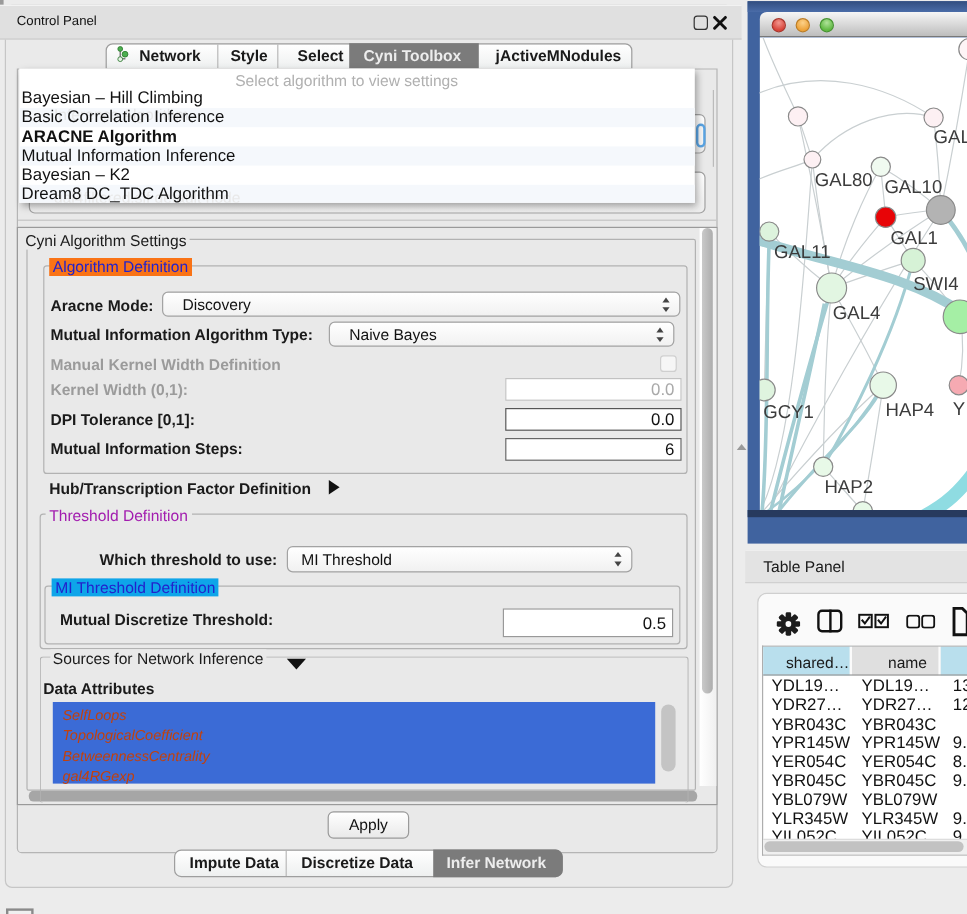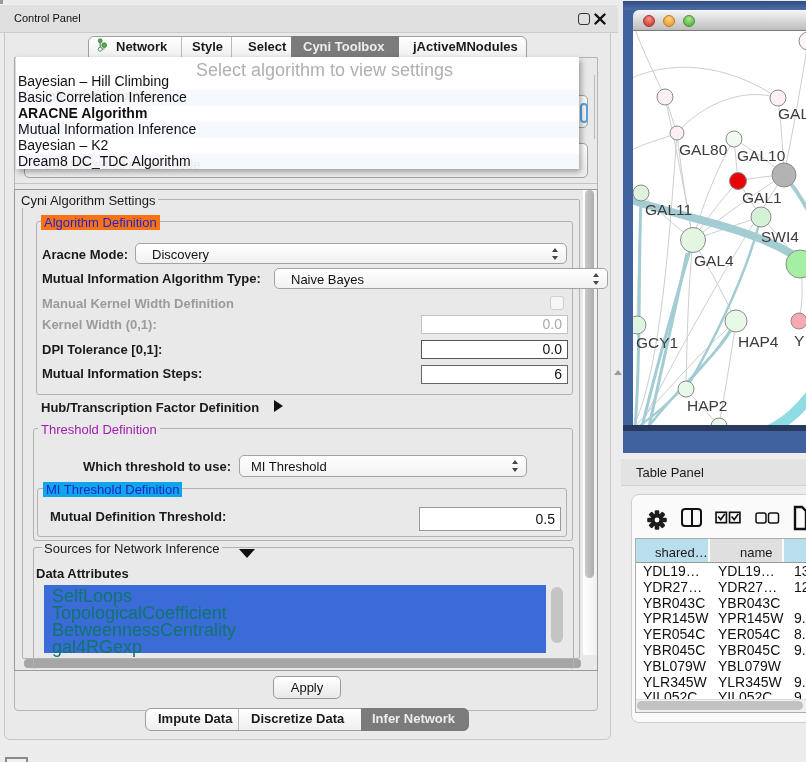--- a/index.html
+++ b/index.html
@@ -68,21 +68,21 @@
 
 <div class="gbox" style="left:36px;top:221px;width:537px;height:174px;"></div>
 <div class="abs r13" style="left:41px;top:215px;background:#f97316;padding:0 3px;color:#2222cc;">Algorithm Definition</div>
 
 <div class="abs b13" style="left:42px;top:247px;">Aracne Mode:</div>
 <div class="combo" style="left:135px;top:243px;width:432px;height:21px;">
     <span class="ct" style="left:16px;">Discovery</span>
     <span class="updown"></span>
   </div>
 <div class="abs b13" style="left:42px;top:271px;">Mutual Information Algorithm Type:</div>
-<div class="combo" style="left:274px;top:268px;width:334px;height:21px;">
+<div class="combo" style="left:274px;top:268px;width:288px;height:21px;">
     <span class="ct" style="left:16px;">Naive Bayes</span>
     <span class="updown"></span>
   </div>
 
 <div class="abs b13 gray" style="left:42px;top:296px;">Manual Kernel Width Definition</div>
 <div class="abs" style="left:550px;top:296px;width:14px;height:14px;background:#f6f6f6;border:1px solid #cfcfcf;border-radius:3px;box-sizing:border-box;"></div>
 
 <div class="abs b13 gray" style="left:42px;top:317px;">Kernel Width (0,1):</div>
 <div class="field" style="left:421px;top:315px;width:147px;height:19px;border:1px solid #c2c2c2;color:#a9a9a9;line-height:17px;">0.0</div>
 
@@ -99,41 +99,41 @@
 <div class="abs r13" style="left:38px;top:422px;background:#e9e9e9;padding:0 3px;color:#a21caf;">Threshold Definition</div>
 
 <div class="abs b13" style="left:83px;top:459px;">Which threshold to use:</div>
 <div class="combo" style="left:239px;top:455px;width:288px;height:22px;">
     <span class="ct">MI Threshold</span>
     <span class="updown"></span>
   </div>
 
 <div class="gbox" style="left:37px;top:488px;width:530px;height:49px;"></div>
 <div class="abs r13" style="left:43px;top:482px;background:#0ea5e9;padding:0 3px;color:#2222cc;">MI Threshold Definition</div>
-<div class="abs b13" style="left:50px;top:509px;">Mutual Definition Threshold:</div>
+<div class="abs b13" style="left:50px;top:509px;">Mutual Discretize Threshold:</div>
 <div class="field" style="left:419px;top:507px;width:142px;height:24px;border:1px solid #999;line-height:22px;">0.5</div>
 
 <div class="gbox" style="left:33px;top:547px;width:541px;height:122px;border-bottom:none;"></div>
 <div class="abs r13" style="left:42px;top:541px;background:#e9e9e9;padding:0 2px;">Sources for Network Inference</div>
 <div class="abs" style="left:239px;top:549px;width:0;height:0;border-left:8px solid transparent;border-right:8px solid transparent;border-top:9px solid #111;"></div>
 <div class="abs b13" style="left:36px;top:566px;">Data Attributes</div>
 
 <div class="abs" style="left:44px;top:585px;width:502px;height:68px;background:#3b6bd6;"></div>
-<div class="abs" style="left:52px;top:588px;font-size:18px;color:#0f766e;line-height:17px;">SelfLoops<br>TopologicalCoefficient<br>BetweennessCentrality<br>gal4RGexp</div>
+<div class="abs" style="left:52px;top:588px;font-size:12px;color:#c2410c;line-height:17px;font-style:italic;">SelfLoops<br>TopologicalCoefficient<br>BetweennessCentrality<br>gal4RGexp</div>
 <div class="abs" style="left:551px;top:587px;width:12px;height:56px;background:#c4c4c4;border-radius:6px;"></div>
 
 <div class="abs" style="left:16px;top:57px;width:563px;height:112px;background:#fff;box-shadow:2px 3px 6px rgba(0,0,0,0.35);"></div>
 <div class="abs" style="left:16px;top:89.5px;width:563px;height:16px;background:#f5f8fc;"></div>
 <div class="abs" style="left:16px;top:121.5px;width:563px;height:16px;background:#f5f8fc;"></div>
 <div class="abs" style="left:16px;top:153.5px;width:563px;height:15px;background:#f5f8fc;"></div>
 <div class="abs" style="left:0;top:57px;width:579px;height:112px;overflow:hidden;">
   <div class="abs" style="left:45px;top:31px;font-size:13px;color:#e7e7e7;">Inference Algorithm</div>
   <div class="abs" style="left:45px;top:100px;font-size:13px;color:#e9e9e9;">gal4filtered.sif default node</div>
 </div>
-<div class="abs" style="left:196px;top:60px;font-size:18px;color:#b0b0b0;">Select algorithm to view settings</div>
+<div class="abs" style="left:196px;top:60px;font-size:13px;color:#b0b0b0;">Select algorithm to view settings</div>
 <div class="abs" style="left:18px;top:73px;font-size:14px;color:#111;line-height:16.1px;">Bayesian – Hill Climbing<br>Basic Correlation Inference<br><b>ARACNE Algorithm</b><br>Mutual Information Inference<br>Bayesian – K2<br>Dream8 DC_TDC Algorithm</div>
 
 <div class="abs" style="left:273px;top:676px;width:68px;height:23px;background:linear-gradient(#ffffff,#e9e9e9);border:1px solid #9a9a9a;border-radius:5px;box-sizing:border-box;text-align:center;font-size:13px;line-height:21px;color:#111;">Apply</div>
 
 <div class="abs" style="left:145px;top:708px;width:324px;height:23px;background:linear-gradient(#ffffff,#eef0f0);border:1px solid #9e9e9e;border-radius:6px;box-sizing:border-box;"></div>
 <div class="abs" style="left:238px;top:709px;width:1px;height:21px;background:#b9b9b9;"></div>
 <div class="abs" style="left:361px;top:708px;width:108px;height:23px;background:#7b7b7b;border-radius:0 6px 6px 0;"></div>
 <div class="abs b13" style="left:158px;top:711px;">Impute Data</div>
 <div class="abs b13" style="left:251px;top:711px;">Discretize Data</div>
 <div class="abs b13" style="left:372px;top:711px;color:#ededed;">Infer Network</div>

